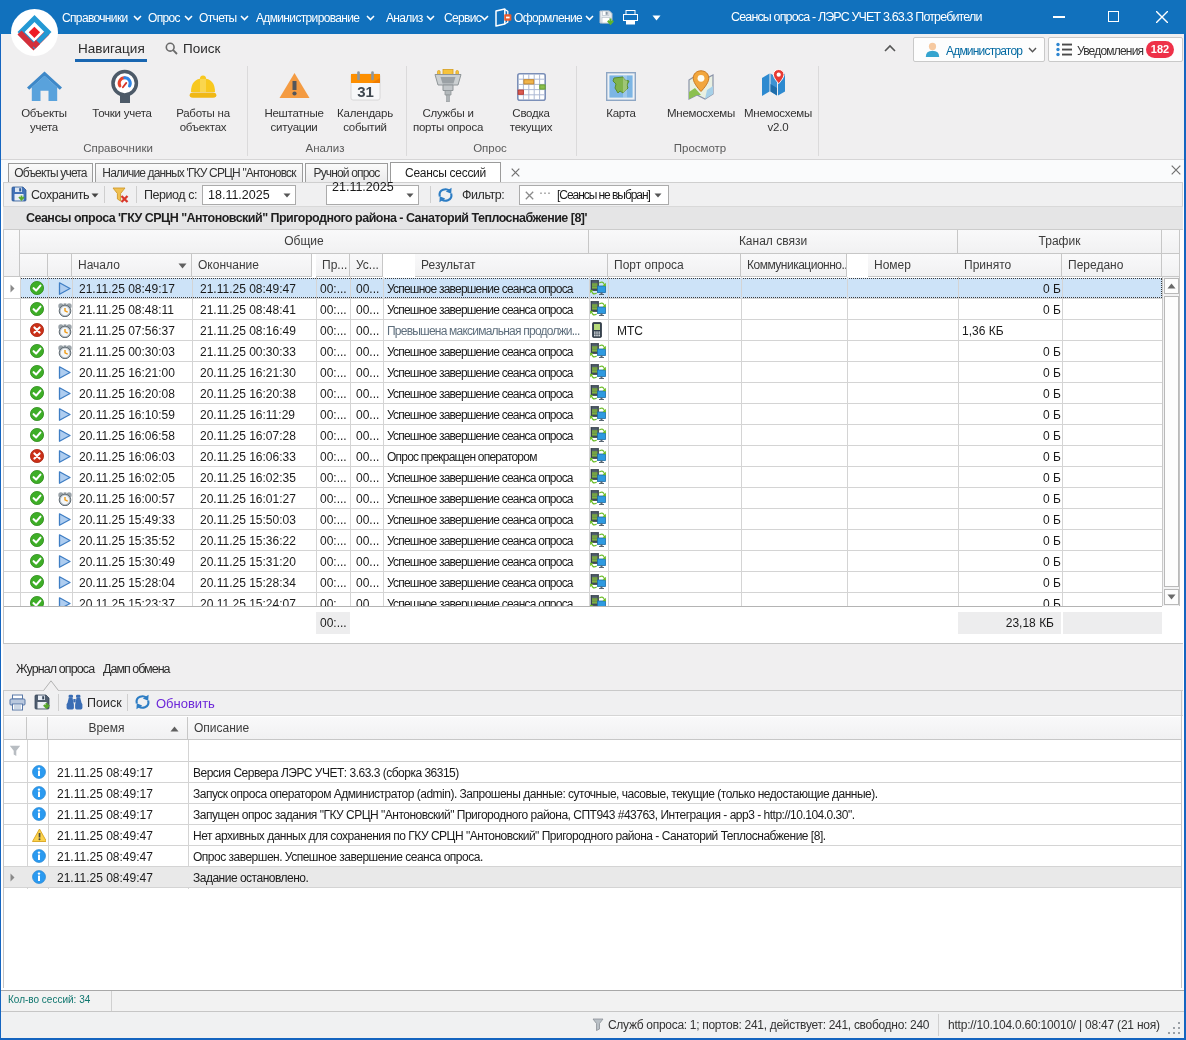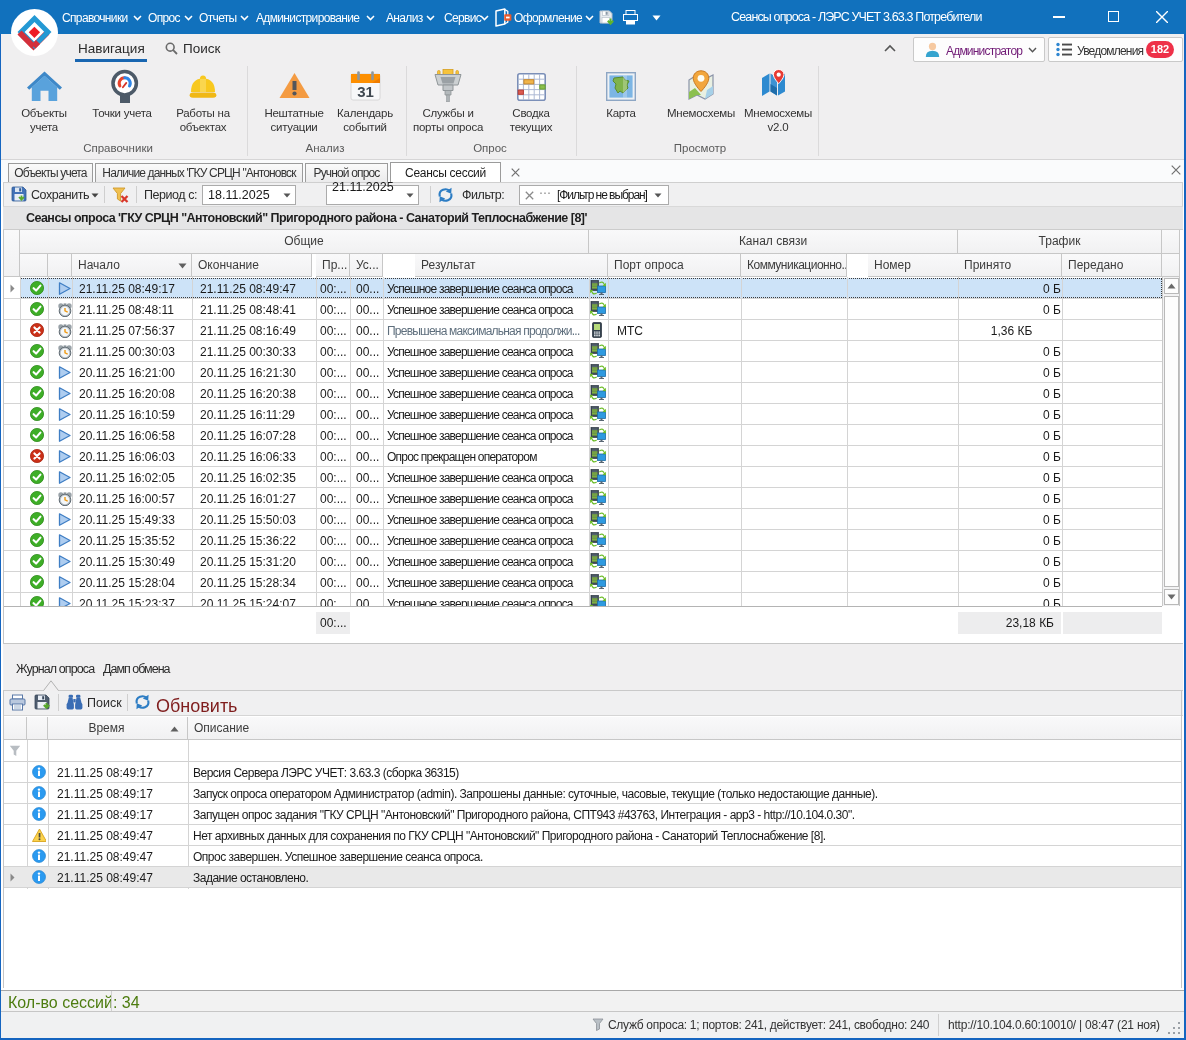--- a/index.html
+++ b/index.html
@@ -94,21 +94,21 @@
 <div class="a tx" style="left:183px;top:41px;font-size:13.5px;color:#2b2b2b;">Поиск</div>
 <svg class="a" style="left:884px;top:44px;" width="12" height="8" viewBox="0 0 12 8">
     <path d="M1 7 L6 2 L11 7" fill="none" stroke="#555" stroke-width="1.6"></path>
   </svg>
 
 <div class="a" style="left:913px;top:37px;width:132px;height:25px;background:#fdfdfd;border:1px solid #c9c9c9;border-radius:2px;"></div>
 <svg class="a" style="left:924px;top:41px;" width="17" height="17" viewBox="0 0 17 17">
     <circle cx="8.5" cy="5.4" r="3.6" fill="#f6c9a0"></circle>
     <path d="M1.8 16 Q1.8 9.8 8.5 9.8 Q15.2 9.8 15.2 16 Z" fill="#35a4cf"></path>
   </svg>
-<div class="a tx" style="left:946px;top:44px;font-size:12px;letter-spacing:-0.8px;color:#701a75;text-align:right;">Администратор</div>
+<div class="a tx" style="left:946px;top:44px;font-size:12px;letter-spacing:-0.8px;color:#0369a1;text-align:right;">Администратор</div>
 <svg class="a" style="left:1028px;top:47px;" width="9" height="6" viewBox="0 0 9 6">
     <path d="M1 1 L4.5 4.8 L8 1" fill="none" stroke="#555" stroke-width="1.4"></path>
   </svg>
 
 <div class="a" style="left:1048px;top:37px;width:135px;height:25px;background:#fdfdfd;border:1px solid #c9c9c9;border-radius:2px;"></div>
 <svg class="a" style="left:1056px;top:42px;" width="16" height="15" viewBox="0 0 16 15">
   <circle cx="2" cy="2.5" r="1.7" fill="#2e86d0"></circle>
     <circle cx="2" cy="7.5" r="1.7" fill="#2e86d0"></circle>
     <circle cx="2" cy="12.5" r="1.7" fill="#2e86d0"></circle>
   <rect x="6" y="1.6" width="10" height="1.9" fill="#4a4a4a"></rect>
@@ -285,21 +285,21 @@
   <path d="M14.2 6.5 Q15.4 11.5 11 13.2 Q7.4 14.6 4.6 12.4" fill="none" stroke="#2d7dc4" stroke-width="2.1"></path>
   <path d="M14.6 0.8 L14.2 6.8 L8.8 4.4 Z" fill="#2d7dc4"></path>
   <path d="M2.4 15.2 L2.8 9.2 L8.2 11.6 Z" fill="#2d7dc4"></path>
 </svg>
 <div class="tlbl" style="left:462px;">Фильтр:</div>
 <div class="tbox" style="left:519px;width:150px;"></div>
 <svg class="a" style="left:525px;top:191px;" width="9" height="9">
     <path d="M0.8 0.8 L8.2 8.2 M8.2 0.8 L0.8 8.2" stroke="#8a8a8a" stroke-width="1.3"></path>
   </svg>
 <div class="a tx" style="left:539px;top:186px;font-size:12px;color:#8a8a8a;">⋯</div>
-<div class="a tx" style="left:557px;top:188px;font-size:12px;letter-spacing:-1.05px;color:#1a1a1a;">[Фильтр не выбран]</div>
+<div class="a tx" style="left:557px;top:188px;font-size:12px;letter-spacing:-1.05px;color:#1a1a1a;">[Сеансы не выбран]</div>
 <svg class="a" style="left:654px;top:193px;" width="8" height="5">
     <path d="M0.5 0.5 L7.5 0.5 L4 4.5 Z" fill="#555"></path>
   </svg>
 
 <div class="a" style="left:3px;top:207px;width:1180px;height:23px;background:#e5e5e6;border-bottom:1px solid #cccccc;"></div>
 <div class="a tx" style="left:26px;top:211px;font-size:12.5px;letter-spacing:-0.52px;font-weight:bold;color:#1e1e1e;">Сеансы опроса 'ГКУ СРЦН "Антоновский" Пригородного района - Санаторий Теплоснабжение [8]'</div>
 
 <style>
 .gh{position:absolute;background:linear-gradient(#f9f9fa,#f1f1f2);border-right:1px solid #c7c7c7;border-bottom:1px solid #c7c7c7;font-size:12px;color:#3c3c3c;text-align:center;}
 .ch{position:absolute;top:254px;height:23px;background:linear-gradient(#f9f9fa,#f1f1f2);border-right:1px solid #c7c7c7;border-bottom:1px solid #c7c7c7;font-size:12px;color:#3c3c3c;line-height:22px;white-space:nowrap;overflow:hidden;padding-left:6px;}
@@ -436,21 +436,21 @@
     </svg>
 <div class="cell" style="left:75px;top:47px;width:112px;">21.11.25 07:56:37</div>
 <div class="cell" style="left:196px;top:47px;width:112px;">21.11.25 08:16:49</div>
 <div class="cell" style="left:316px;top:47px;width:34px;">00:...</div>
 <div class="cell" style="left:352px;top:47px;width:31px;">00...</div>
 <div class="cell cres" style="left:383px;top:47px;width:198px;color:#5f6f7d;">Превышена максимальная продолжи...</div>
 <svg class="a" style="left:586px;top:45px;" width="16" height="16">
       <use href="#i-phone"></use>
     </svg>
 <div class="cell" style="left:613px;top:47px;width:124px;">МТС</div>
-<div class="cell" style="left:958px;top:47px;width:99px;text-align:center;">1,36 КБ</div>
+<div class="cell" style="left:958px;top:47px;width:99px;text-align:left;">1,36 КБ</div>
 <div class="hline" style="left:0;top:84px;width:1158px;"></div>
 <svg class="a" style="left:26px;top:67px;" width="14" height="14">
       <use href="#i-ok"></use>
     </svg>
 <svg class="a" style="left:54px;top:68px;" width="14" height="14">
       <use href="#i-clock"></use>
     </svg>
 <div class="cell" style="left:75px;top:68px;width:112px;">21.11.25 00:30:03</div>
 <div class="cell" style="left:196px;top:68px;width:112px;">21.11.25 00:30:33</div>
 <div class="cell" style="left:316px;top:68px;width:34px;">00:...</div>
@@ -718,21 +718,21 @@
 <rect x="7.3" y="5" width="2.4" height="3.4" fill="#3a6db4"></rect>
 </svg>
 <div class="a tx" style="left:87px;top:696px;font-size:12.5px;color:#2b2b2b;">Поиск</div>
 <div class="tsep" style="left:127px;top:694px;"></div>
 <svg class="a" style="left:134px;top:694px;" width="17" height="16" viewBox="0 0 17 16">
 <path d="M2.8 9.5 Q1.6 4.5 6 2.8 Q9.6 1.4 12.4 3.6" fill="none" stroke="#2d7dc4" stroke-width="2.1"></path>
 <path d="M14.2 6.5 Q15.4 11.5 11 13.2 Q7.4 14.6 4.6 12.4" fill="none" stroke="#2d7dc4" stroke-width="2.1"></path>
 <path d="M14.6 0.8 L14.2 6.8 L8.8 4.4 Z" fill="#2d7dc4"></path>
 <path d="M2.4 15.2 L2.8 9.2 L8.2 11.6 Z" fill="#2d7dc4"></path>
 </svg>
-<div class="a tx" style="left:156px;top:696px;font-size:18px;color:#7f1d1d;">Обновить</div>
+<div class="a tx" style="left:156px;top:696px;font-size:13px;color:#6d28d9;">Обновить</div>
 <div class="ch" style="left:4px;top:717px;width:23px;height:23px;"></div>
 <div class="ch" style="left:27px;top:717px;width:21px;height:23px;"></div>
 <div class="ch" style="left:48px;top:717px;width:140px;height:23px;text-align:center;padding-left:0;padding-right:22px;">Время</div>
 <svg class="a" style="left:170px;top:726px;" width="9" height="6">
     <path d="M0.5 5.5 L8.5 5.5 L4.5 0.5 Z" fill="#606060"></path>
   </svg>
 <div class="ch" style="left:188px;top:717px;width:994px;height:23px;">Описание</div>
 <div class="a" style="left:4px;top:740px;width:1178px;height:22px;background:#fff;border-bottom:1px solid #d0d0d0;"></div>
 <svg class="a" style="left:9px;top:745px;" width="12" height="12" viewBox="0 0 12 12">
     <path d="M0.8 0.8 H11.2 L7.3 5.8 V11 L4.7 9.4 V5.8 Z" fill="#b8bdc2"></path>
@@ -778,21 +778,21 @@
     <path d="M0.5 0.5 L4.5 4.5 L0.5 8.5 Z" fill="#8a8a8a"></path>
   </svg>
 <div class="hline" style="left:4px;top:887px;width:1178px;"></div>
 <svg class="a" style="left:32px;top:870px;" width="14" height="14">
     <use href="#i-info"></use>
   </svg>
 <div class="lcell" style="left:57px;top:871px;width:128px;">21.11.25 08:49:47</div>
 <div class="lcell ldesc" style="left:193px;top:871px;width:985px;">Задание остановлено.</div>
 
 <div class="a" style="left:0;top:990px;width:1186px;height:21px;background:#f2f2f2;border-top:1px solid #a8a8a8;"></div>
-<div class="a tx" style="left:8px;top:994px;font-size:16px;color:#4d7c0f;">Кол-во сессий: 34</div>
+<div class="a tx" style="left:8px;top:994px;font-size:10px;color:#0f766e;">Кол-во сессий: 34</div>
 <div class="a" style="left:111px;top:991px;width:1px;height:20px;background:#d0d0d0;"></div>
 
 <div class="a" style="left:0;top:1011px;width:1186px;height:29px;background:#f0f1f2;border-top:1px solid #c6c6c6;"></div>
 <svg class="a" style="left:592px;top:1018px;" width="12" height="13" viewBox="0 0 12 13">
     <path d="M1 1 H11 L7.5 5.5 V11 L4.5 12.5 V5.5 Z" fill="#b9c0c6" stroke="#8a9097" stroke-width="0.8"></path>
   </svg>
 <div class="a tx" style="left:608px;top:1018px;font-size:12px;letter-spacing:-0.3px;color:#333;">Служб опроса: 1; портов: 241, действует: 241, свободно: 240</div>
 <div class="a" style="left:938px;top:1014px;width:1px;height:22px;background:#d0d0d0;"></div>
 <div class="a tx" style="left:948px;top:1018px;font-size:12px;letter-spacing:-0.22px;color:#333;">http://10.104.0.60:10010/ | 08:47 (21 ноя)</div>
 <svg class="a" style="left:1168px;top:1022px;" width="14" height="14" viewBox="0 0 14 14">

